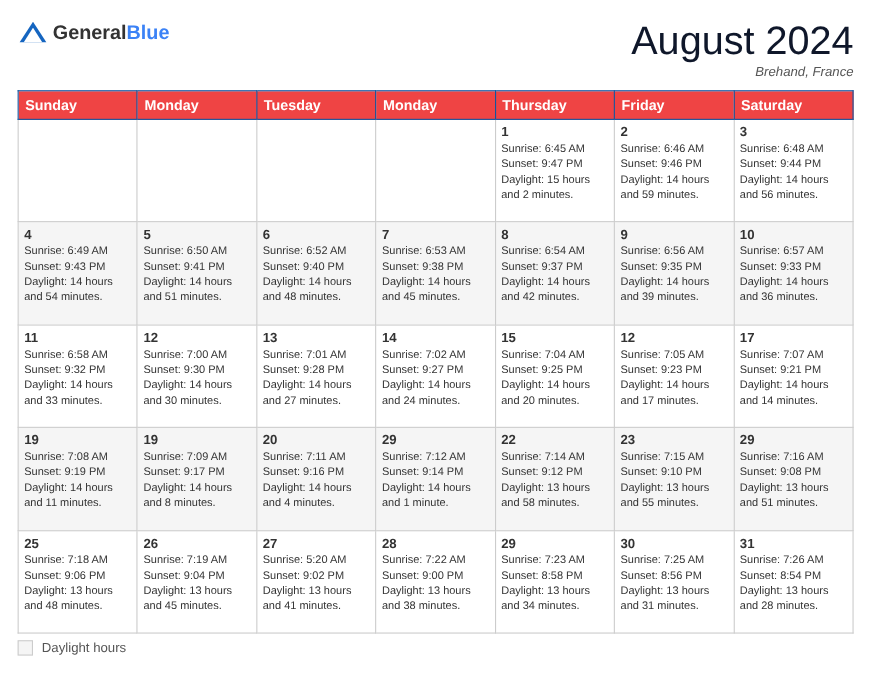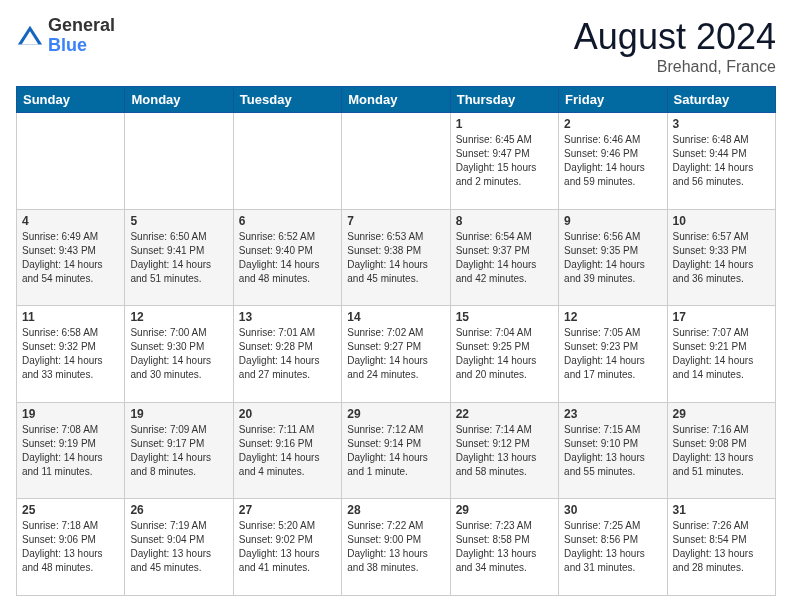--- a/index.html
+++ b/index.html
@@ -23,21 +23,21 @@
       align-items: flex-start;
       margin-bottom: 10px;
     }
     .logo {
       display: flex;
       align-items: center;
       gap: 4px;
     }
     .logo-text {
       display: flex;
-      flex-direction: column;
+      flex-direction: row;
       line-height: 1.1;
     }
     .logo-general {
       font-size: 18px;
       font-weight: bold;
       color: #333;
     }
     .logo-blue {
       font-size: 18px;
       font-weight: bold;
@@ -49,32 +49,33 @@
     }
     .title-block {
       text-align: right;
     }
     .month-title {
       font-size: 36px;
       color: #0f172a;
       font-weight: normal;
     }
     .location {
-      font-size: 16px;
+      font-size: 12px;
       color: #555;
+      font-style: italic;
     }
     .calendar {
       flex: 1;
       border: 1px solid #ccc;
       border-collapse: collapse;
       width: 100%;
       table-layout: fixed;
     }
     .calendar th {
-      background: #0369a1;
+      background: #ef4444;
       color: #fff;
       text-align: left;
       padding: 5px 6px;
       font-size: 13px;
       border: 1px solid #1155a0;
     }
     .calendar td {
       border: 1px solid #ccc;
       vertical-align: top;
       padding: 4px 5px;
@@ -378,13 +379,17 @@
             <div class="day-number">31</div>
             <div class="day-info">Sunrise: 7:26 AM
 Sunset: 8:54 PM
 Daylight: 13 hours
 and 28 minutes.</div>
           </td>
         </tr>
       </tbody>
   </table>
 
+  <div class="footer">
+    <div class="daylight-box"></div>
+    <span class="footer-label">Daylight hours</span>
+  </div>
 </div>
 
 </body></html>

